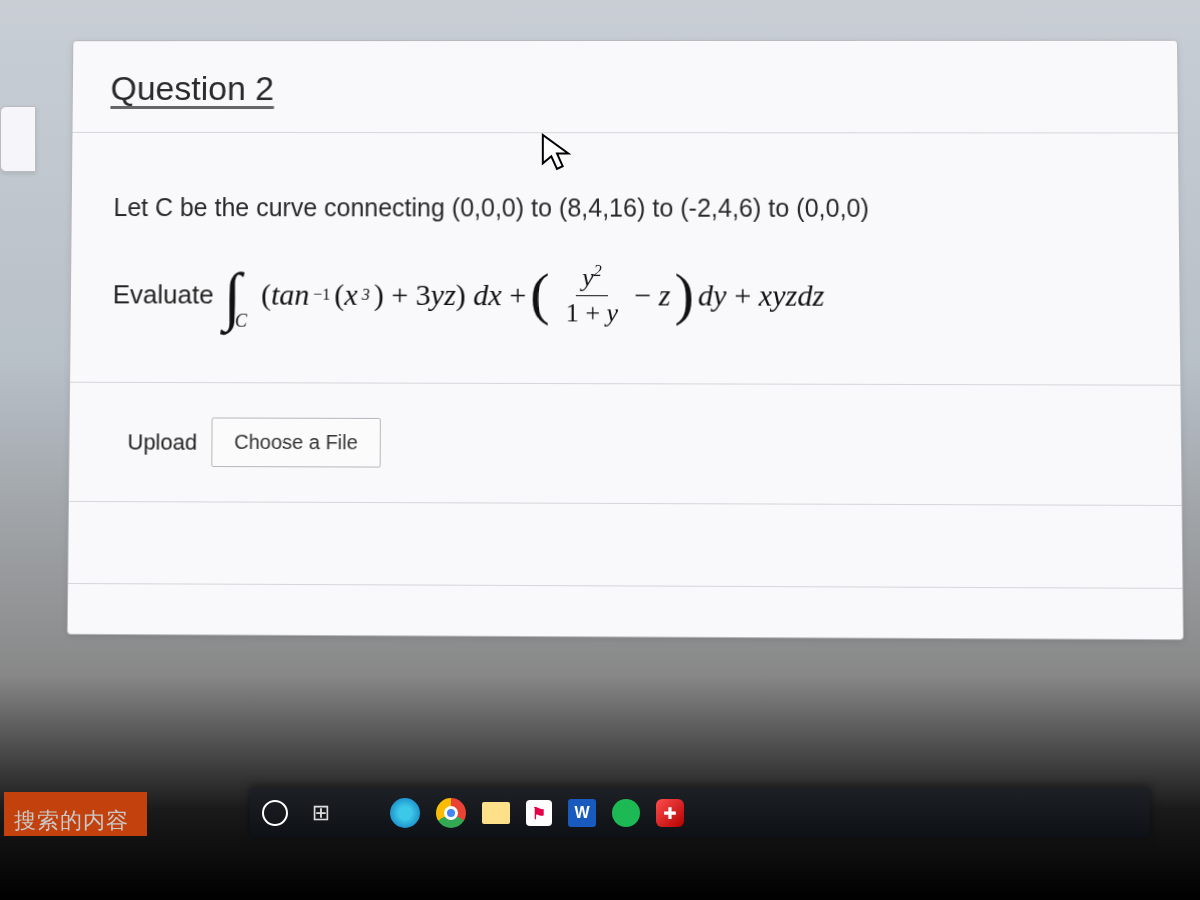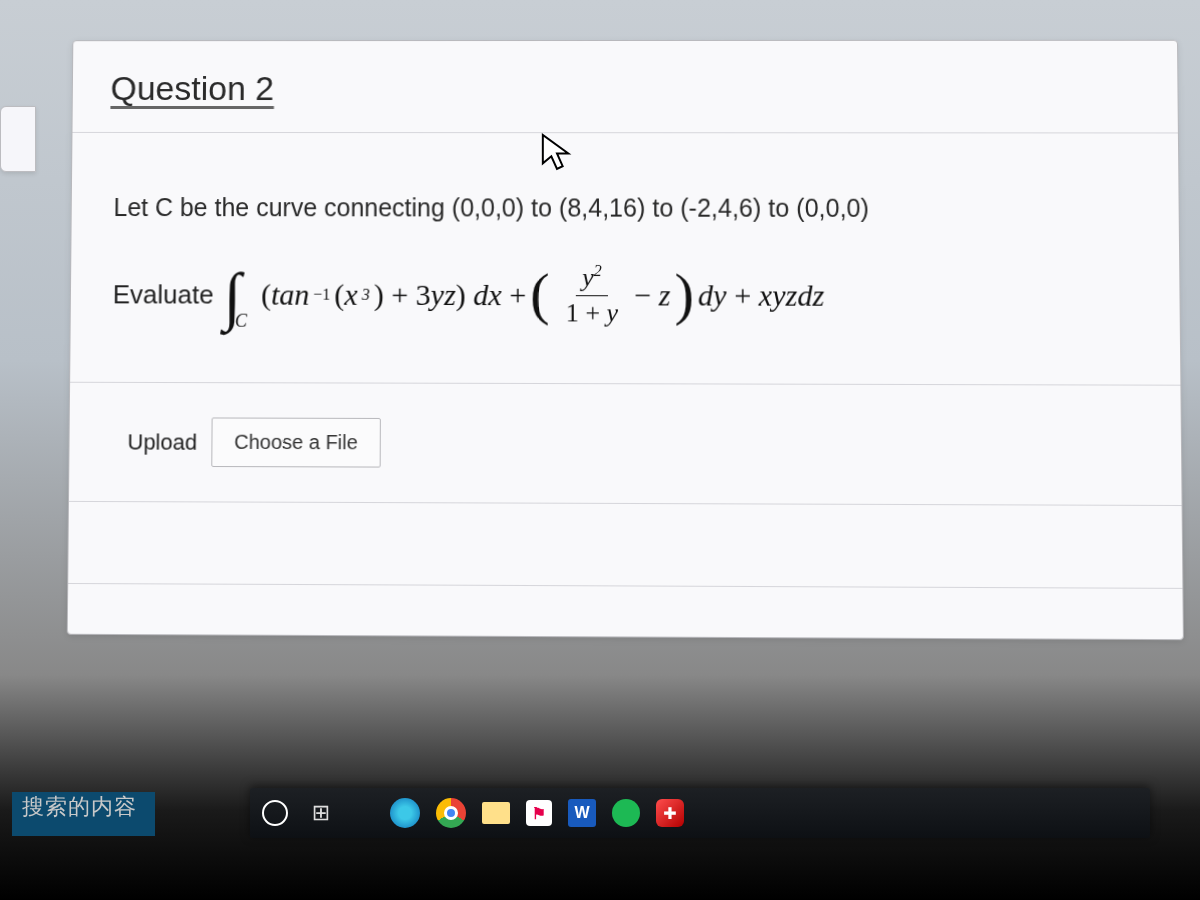--- a/index.html
+++ b/index.html
@@ -152,28 +152,28 @@
   .task-icon.chrome { background: conic-gradient(#ea4335 0 120deg, #34a853 120deg 240deg, #fbbc05 240deg 360deg); border-radius:50%; width:30px;height:30px; position:relative; }
   .task-icon.chrome::after { content:""; position:absolute; inset:8px; background:#4285f4; border:3px solid #fff; border-radius:50%; }
   .task-icon.file { background:#ffe08a; width:28px;height:22px;border-radius:2px; }
   .task-icon.store { background:#fff; width:26px;height:26px; border-radius:4px; display:flex;align-items:center;justify-content:center;color:#e6004c;font-weight:bold;font-size:16px; }
   .task-icon.word { background:#185abd; width:28px;height:28px;color:#fff;font-weight:bold;font-size:16px;border-radius:3px; }
   .task-icon.green { background:#1db954; width:28px;height:28px;border-radius:50%; }
   .task-icon.red { background:linear-gradient(135deg,#ff4d4d,#b30000); width:28px;height:28px;border-radius:6px;position:relative; }
   .task-icon.red::after{content:"✚";color:#fff;font-size:16px;}
   .search-bar {
     position: absolute;
-    left: 12px;
+    left: 4px;
     top: 792px;
     height: 44px;
-    background: #0c4a6e;
+    background: #c2410c;
     color: #c9c9c9;
     font-size: 22px;
     display: flex;
-    align-items: flex-start;
+    align-items: flex-end;
     padding: 0 18px 0 10px;
     letter-spacing: 1px;
   }
   .cursor-icon {
     position: absolute;
     left: 540px;
     top: 132px;
     font-size: 36px;
     color: #111;
     pointer-events: none;

